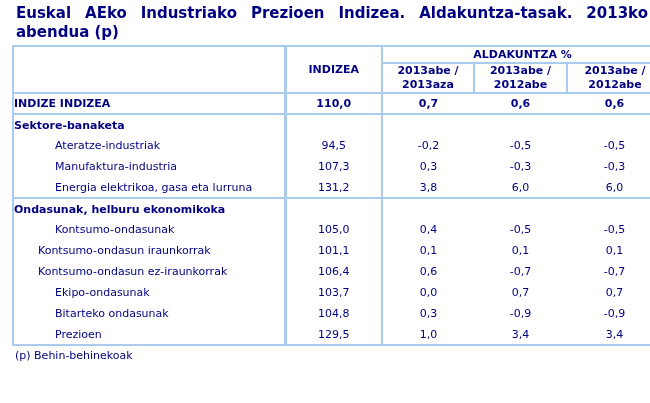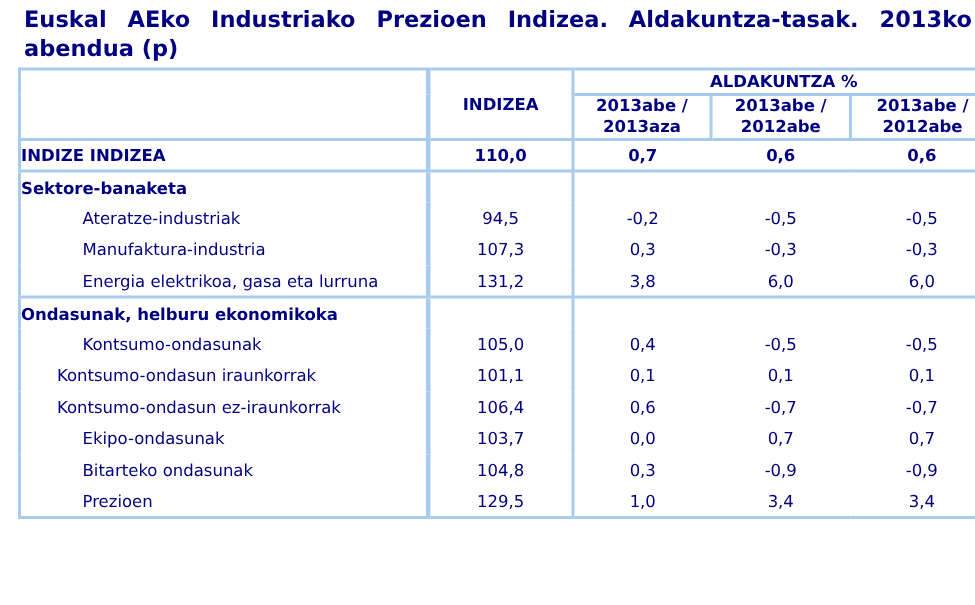--- a/index.html
+++ b/index.html
@@ -179,15 +179,16 @@
         <td class="lab c1">Prezioen</td>
         <td class="val c2">129,5</td>
         <td class="val">1,0</td>
         <td class="val">3,4</td>
         <td class="val">3,4</td>
       </tr>
     </tbody>
   </table>
 
   <div class="footer">
+    <div>(p) Behin-behinekoak</div>
   </div>
 
 </div>
 
 </body></html>

